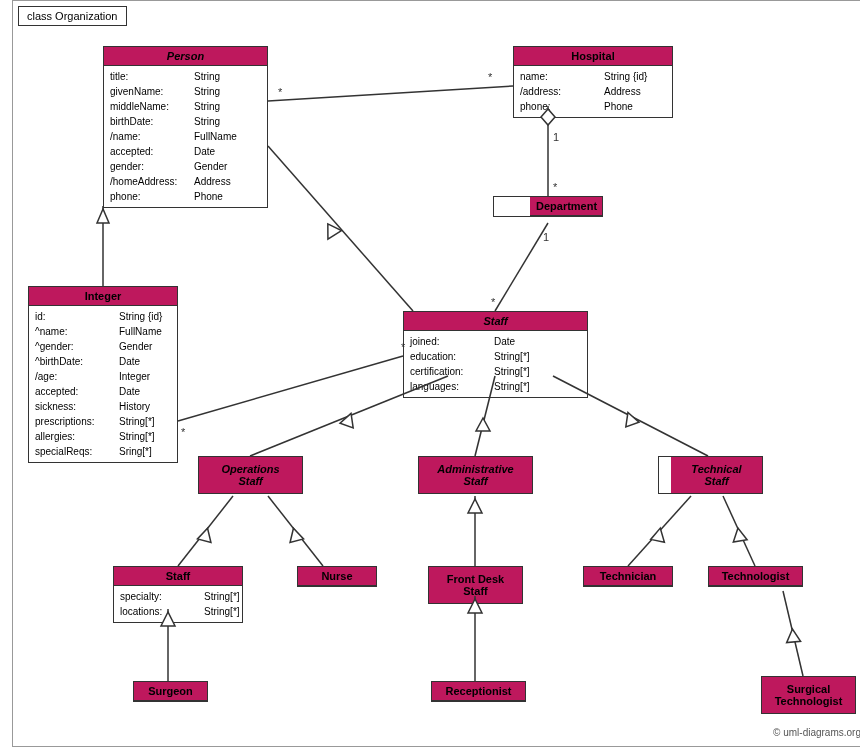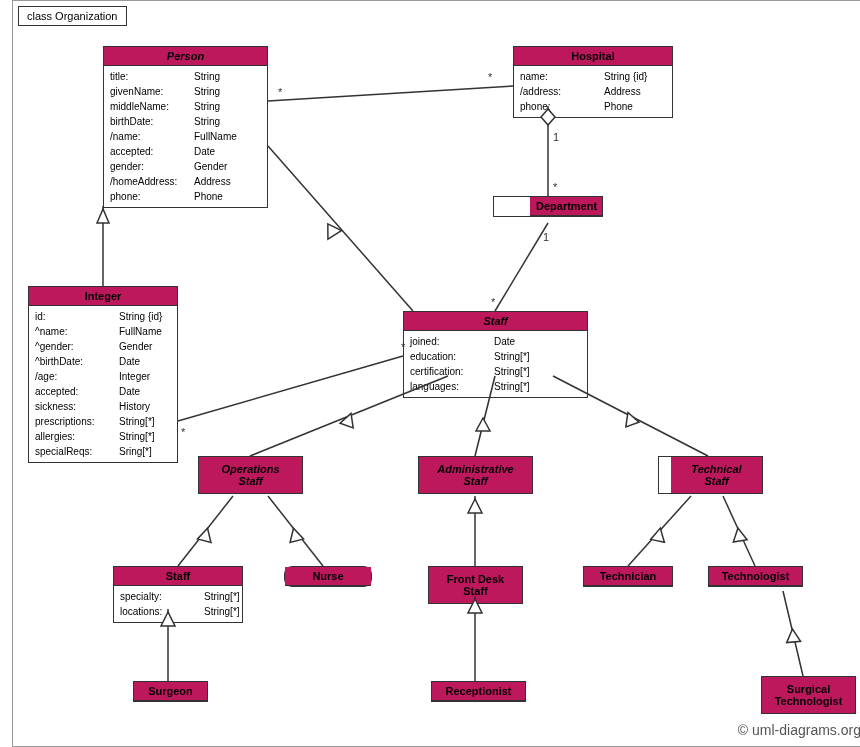--- a/index.html
+++ b/index.html
@@ -55,21 +55,21 @@
       left: 5px;
       border: 1.5px solid #333;
       padding: 3px 8px;
       font-size: 11px;
       background: #fff;
     }
     .copyright {
       position: absolute;
       bottom: 8px;
       right: 10px;
-      font-size: 14px;
+      font-size: 10px;
       color: #555;
     }
     svg.lines {
       position: absolute;
       top: 0; left: 0;
       width: 860px;
       height: 747px;
       pointer-events: none;
     }
   </style>
@@ -233,21 +233,21 @@
           <span class="attr-name">specialty:</span>
           <span class="attr-type">String[*]</span>
         </div>
       <div class="attr-row">
           <span class="attr-name">locations:</span>
           <span class="attr-type">String[*]</span>
         </div>
     </div>
   </div>
 
-  <div class="uml-box" style="left:271px;top:565px;width:88px;border-radius:8px;">
+  <div class="uml-box" style="left:284px;top:565px;width:80px;">
     <div class="box-title">Nurse</div>
   </div>
 
   <div class="uml-box" style="left:415px;top:565px;width:95px;text-align:center;">
     <div class="box-title" style="border-bottom:none;padding:6px 4px;">Front Desk<br>Staff</div>
   </div>
 
   <div class="uml-box" style="left:570px;top:565px;width:90px;">
     <div class="box-title">Technician</div>
   </div>

